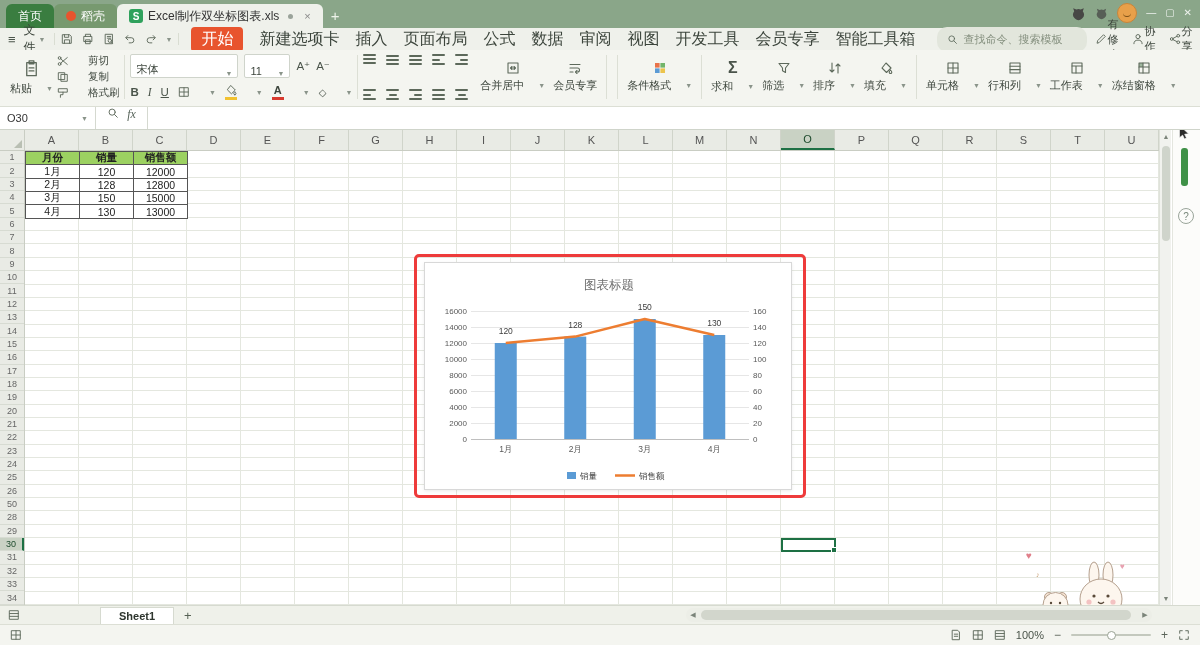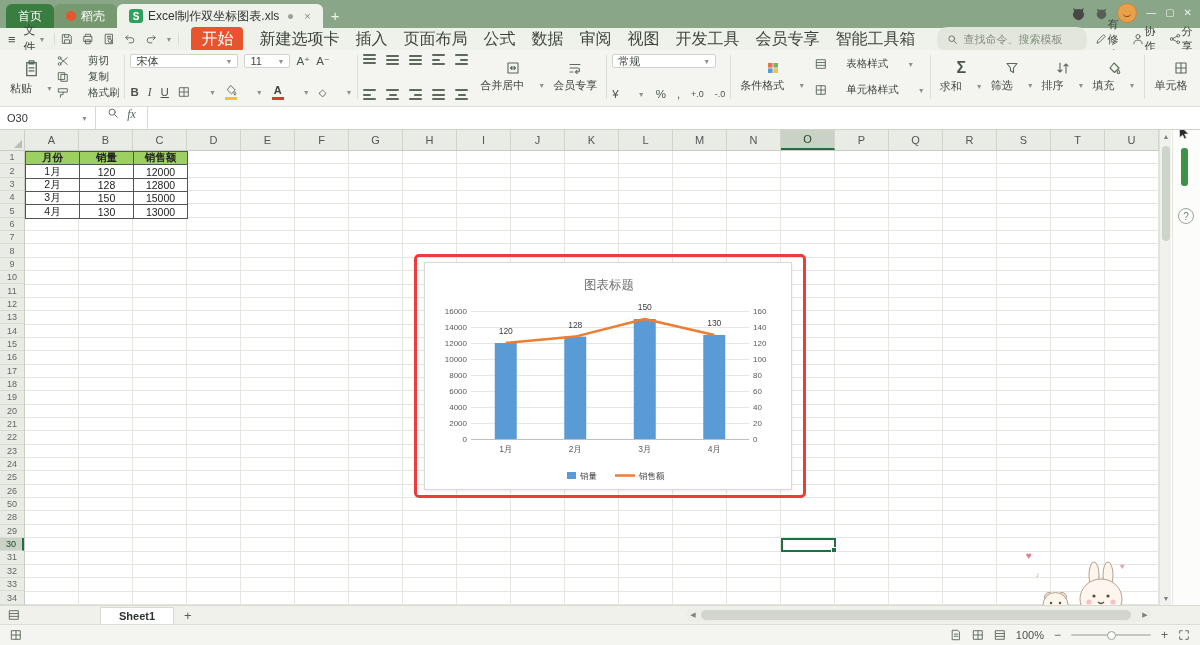--- a/index.html
+++ b/index.html
@@ -53,21 +53,21 @@
   
   #ribbon{position:absolute;left:0;top:50px;width:1200px;height:57px;background:#f4f5f0;border-bottom:1px solid #dcdfd5;display:flex;align-items:center;padding:2px 4px 4px 6px}
   .rsep{width:1px;height:44px;background:#dcdfd5;margin:0 5px;flex:0 0 auto}
   .rgroup{display:flex;align-items:center;height:52px;flex:0 0 auto}
   .vbtn{display:flex;flex-direction:column;align-items:center;justify-content:center;gap:3px;padding:2px 4px;font-size:11px;color:#3c453c;white-space:nowrap}
   .vbtn .lbl{display:flex;align-items:center;gap:14px}
   .sbtn{display:flex;align-items:center;gap:19px;font-size:10.5px;color:#3c453c;white-space:nowrap}
   .stack{display:flex;flex-direction:column;justify-content:space-between;height:48px;padding:1px 0}
   .fcol{display:flex;flex-direction:column;justify-content:space-between;height:46px}
   .frow{display:flex;align-items:center;gap:6px}
-  .selbox{display:flex;align-items:center;justify-content:space-between;background:#fff;border:1px solid #cfd4cb;border-radius:2px;height:14px;padding:0 5px;font-size:11px;color:#3c453c}
+  .selbox{display:flex;align-items:flex-end;justify-content:space-between;background:#fff;border:1px solid #cfd4cb;border-radius:2px;height:24px;padding:0 5px;font-size:11px;color:#3c453c}
   .tg{font-size:11.5px;color:#4a544a}
   .bB{font-weight:bold}.bI{font-style:italic;font-family:"Liberation Serif",serif}.bU{text-decoration:underline}
   .colorbar{display:inline-flex;flex-direction:column;align-items:center;line-height:1;font-size:11px;color:#3c453c}
   .colorbar b{display:block;width:12px;height:3px;margin-top:1px}
   .sigma{font-size:16px;font-weight:bold;color:#4a544a;line-height:1}
   .numico{font-size:9px;color:#4a544a;white-space:nowrap}
 
   
   #formulabar{position:absolute;left:0;top:107px;width:1200px;height:23px;background:#fff;border-bottom:1px solid #cfd4ca;display:flex;align-items:stretch}
   .namebox{width:96px;border-right:1px solid #d5d9d0;display:flex;align-items:center;justify-content:space-between;padding:0 7px;font-size:11px;color:#333}
@@ -508,64 +508,30 @@
             <use href="#i-wrap"></use>
           </svg>
         <span class="lbl">
             <span>会员专享</span>
           </span>
       </div>
     </div>
 
     <div class="rsep"></div>
 
+
+    <div class="rsep"></div>
+
     <div class="rgroup">
-      <div class="fcol">
-        <span class="selbox" style="width:104px">
-            <span>常规</span>
-            <span class="caret">▼</span>
-          </span>
-        <div class="frow" style="gap:11px">
-          <span class="sbtn">
-              <span class="tg">¥</span>
-              <span class="caret">▼</span>
-            </span>
-          <span class="tg">%</span>
-          <span class="tg">,</span>
-          <span class="numico">+.0</span>
-          <span class="numico">-.0</span>
-        </div>
-      </div>
-    </div>
-
-    <div class="rsep"></div>
-
-    <div class="rgroup">
       <div class="vbtn">
         <svg class="ic">
             <use href="#i-colorgrid"></use>
           </svg>
         <span class="lbl">
             <span>条件格式</span>
-            <span class="caret">▼</span>
-          </span>
-      </div>
-      <div class="stack" style="height:42px;margin-left:6px">
-        <span class="sbtn">
-            <svg class="ic small">
-              <use href="#i-rows"></use>
-            </svg>
-            <span>表格样式</span>
-            <span class="caret">▼</span>
-          </span>
-        <span class="sbtn">
-            <svg class="ic small">
-              <use href="#i-grid"></use>
-            </svg>
-            <span>单元格样式</span>
             <span class="caret">▼</span>
           </span>
       </div>
     </div>
 
     <div class="rsep"></div>
 
     <div class="rgroup">
       <div class="vbtn">
         <span class="sigma">Σ</span>

